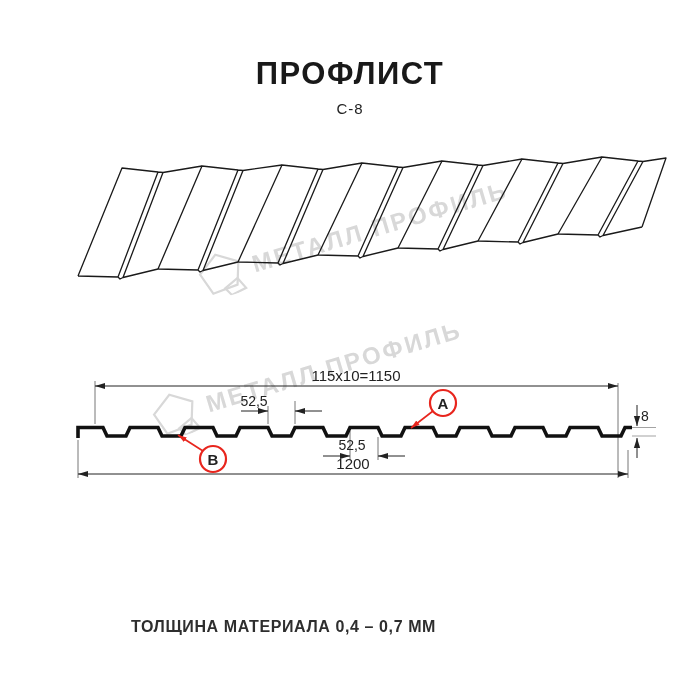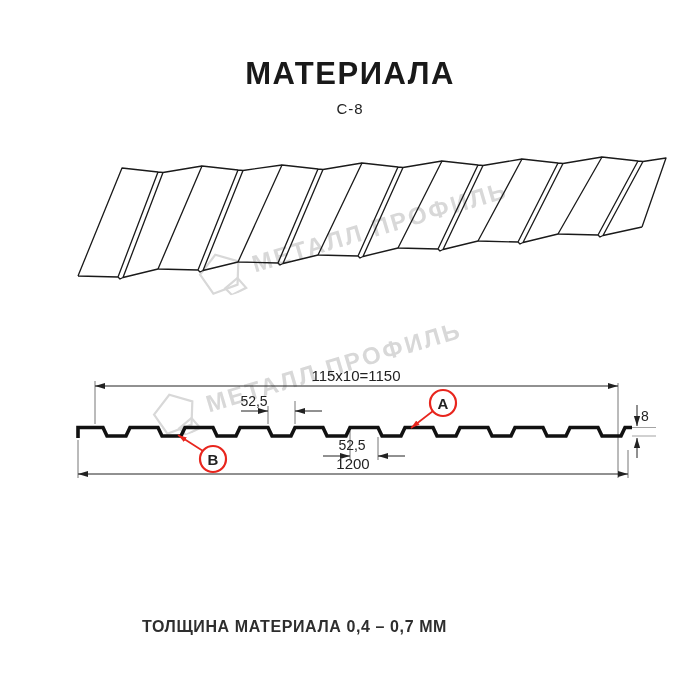--- a/index.html
+++ b/index.html
@@ -3,37 +3,37 @@
 <meta charset="utf-8">
 <style>
   html,body{margin:0;padding:0;background:#fff;}
   body{width:700px;height:700px;position:relative;overflow:hidden;
        font-family:"Liberation Sans", sans-serif;}
   .abs{position:absolute;}
   .title{top:56px;left:0;width:700px;text-align:center;
          font-size:31px;font-weight:800;letter-spacing:1.5px;color:#191919;z-index:3;}
   .subtitle{top:100px;left:0;width:700px;text-align:center;
             font-size:15px;font-weight:400;letter-spacing:1px;color:#222;z-index:3;}
-  .footer{top:618px;left:14px;width:561px;text-align:center;
+  .footer{top:618px;left:3px;width:561px;text-align:center;
           font-size:16px;font-weight:600;letter-spacing:.6px;color:#2e2e2e;z-index:3;}
   .wm{display:flex;align-items:center;gap:9px;z-index:1;
       transform-origin:0 50%;white-space:nowrap;}
   .wm .wm-text{font-size:24px;font-weight:700;letter-spacing:2.5px;color:#d8d8d8;}
   .wm1{left:198px;top:258px;transform:rotate(-16.5deg);}
   .wm2{left:152px;top:398px;transform:rotate(-16.5deg);}
   svg.lineart{position:absolute;left:0;top:0;z-index:2;}
   svg text{font-family:"Liberation Sans", sans-serif;fill:#222;}
   .dimtxt{font-size:14px;}
   .dimtxt-big{font-size:15px;}
   .ablbl{font-size:15px;font-weight:600;}
 </style>
 </head>
 <body>
 
-<div class="abs title">МАТЕРИАЛА</div>
+<div class="abs title">ПРОФЛИСТ</div>
 <div class="abs subtitle">С-8</div>
 
 <div class="abs wm wm1">
   <svg width="48" height="46" viewBox="0 0 50 50">
     <polygon points="3,19 25,3 47,17 39,41 11,43" fill="none" stroke="#d8d8d8" stroke-width="2.4"></polygon>
     <polygon points="25,41 41,34 47,47 30,50" fill="none" stroke="#d8d8d8" stroke-width="2.4"></polygon>
   </svg>
   <span class="wm-text">МЕТАЛЛ ПРОФИЛЬ</span>
 </div>
 

